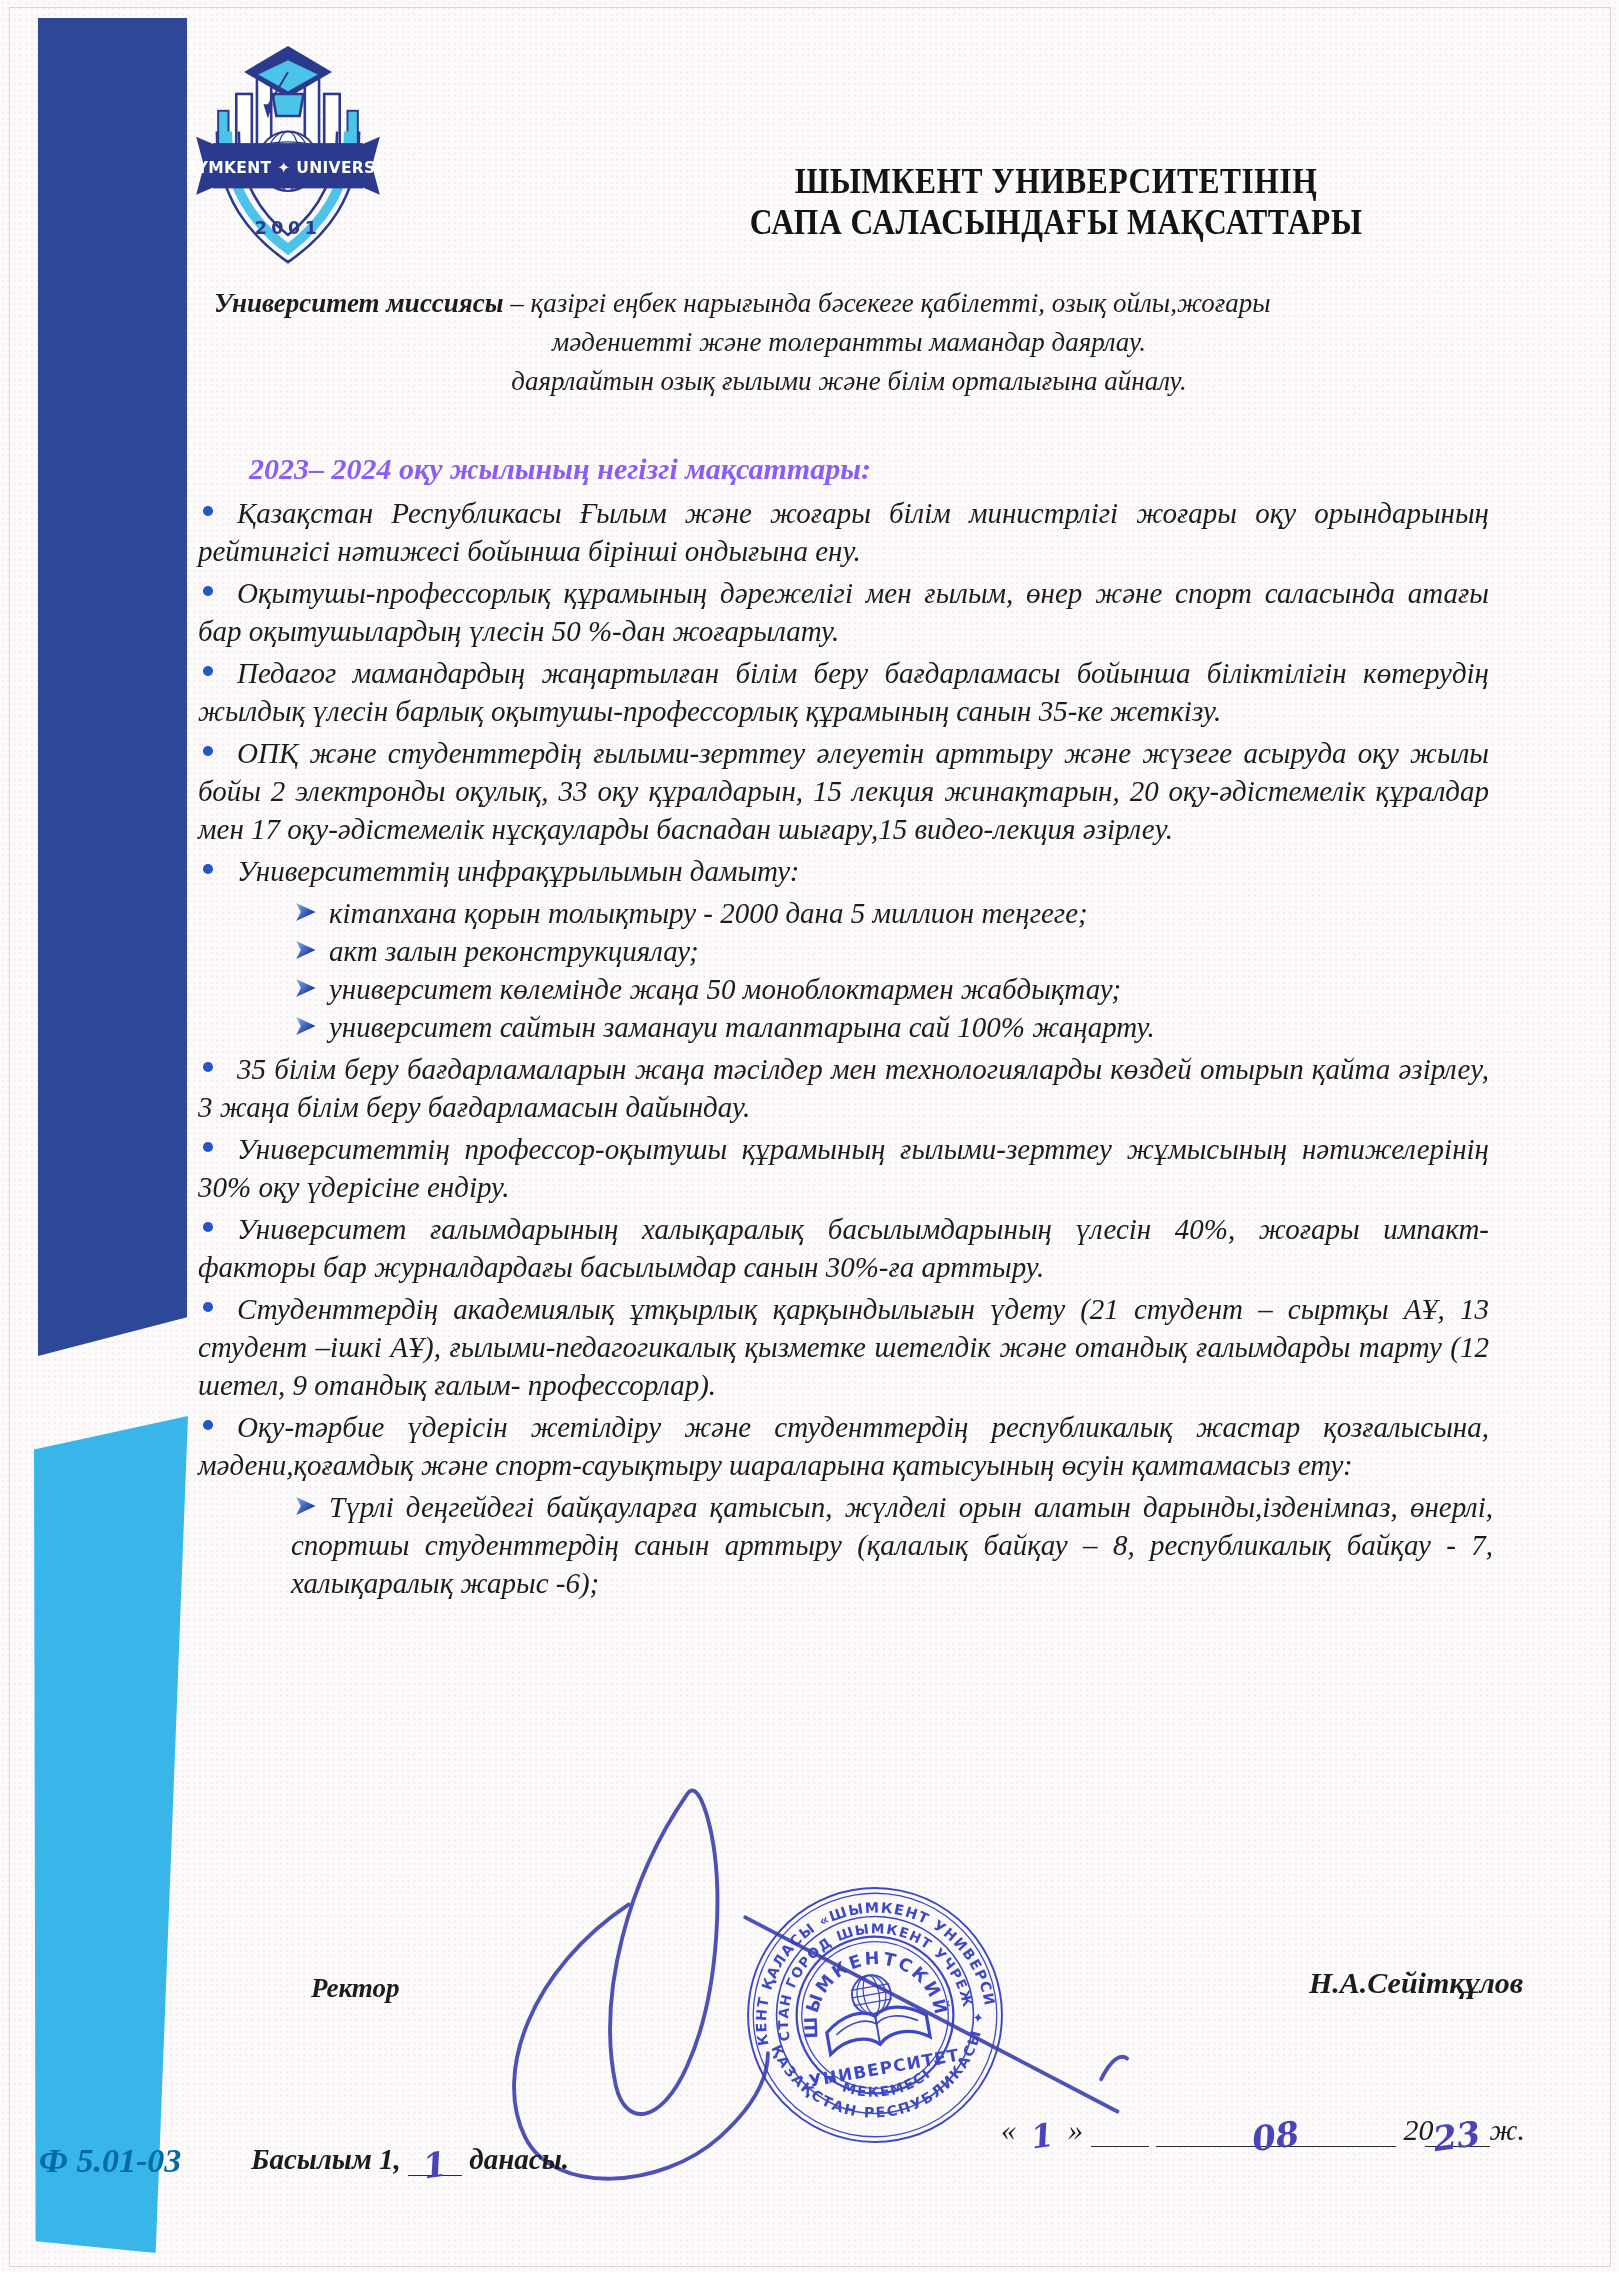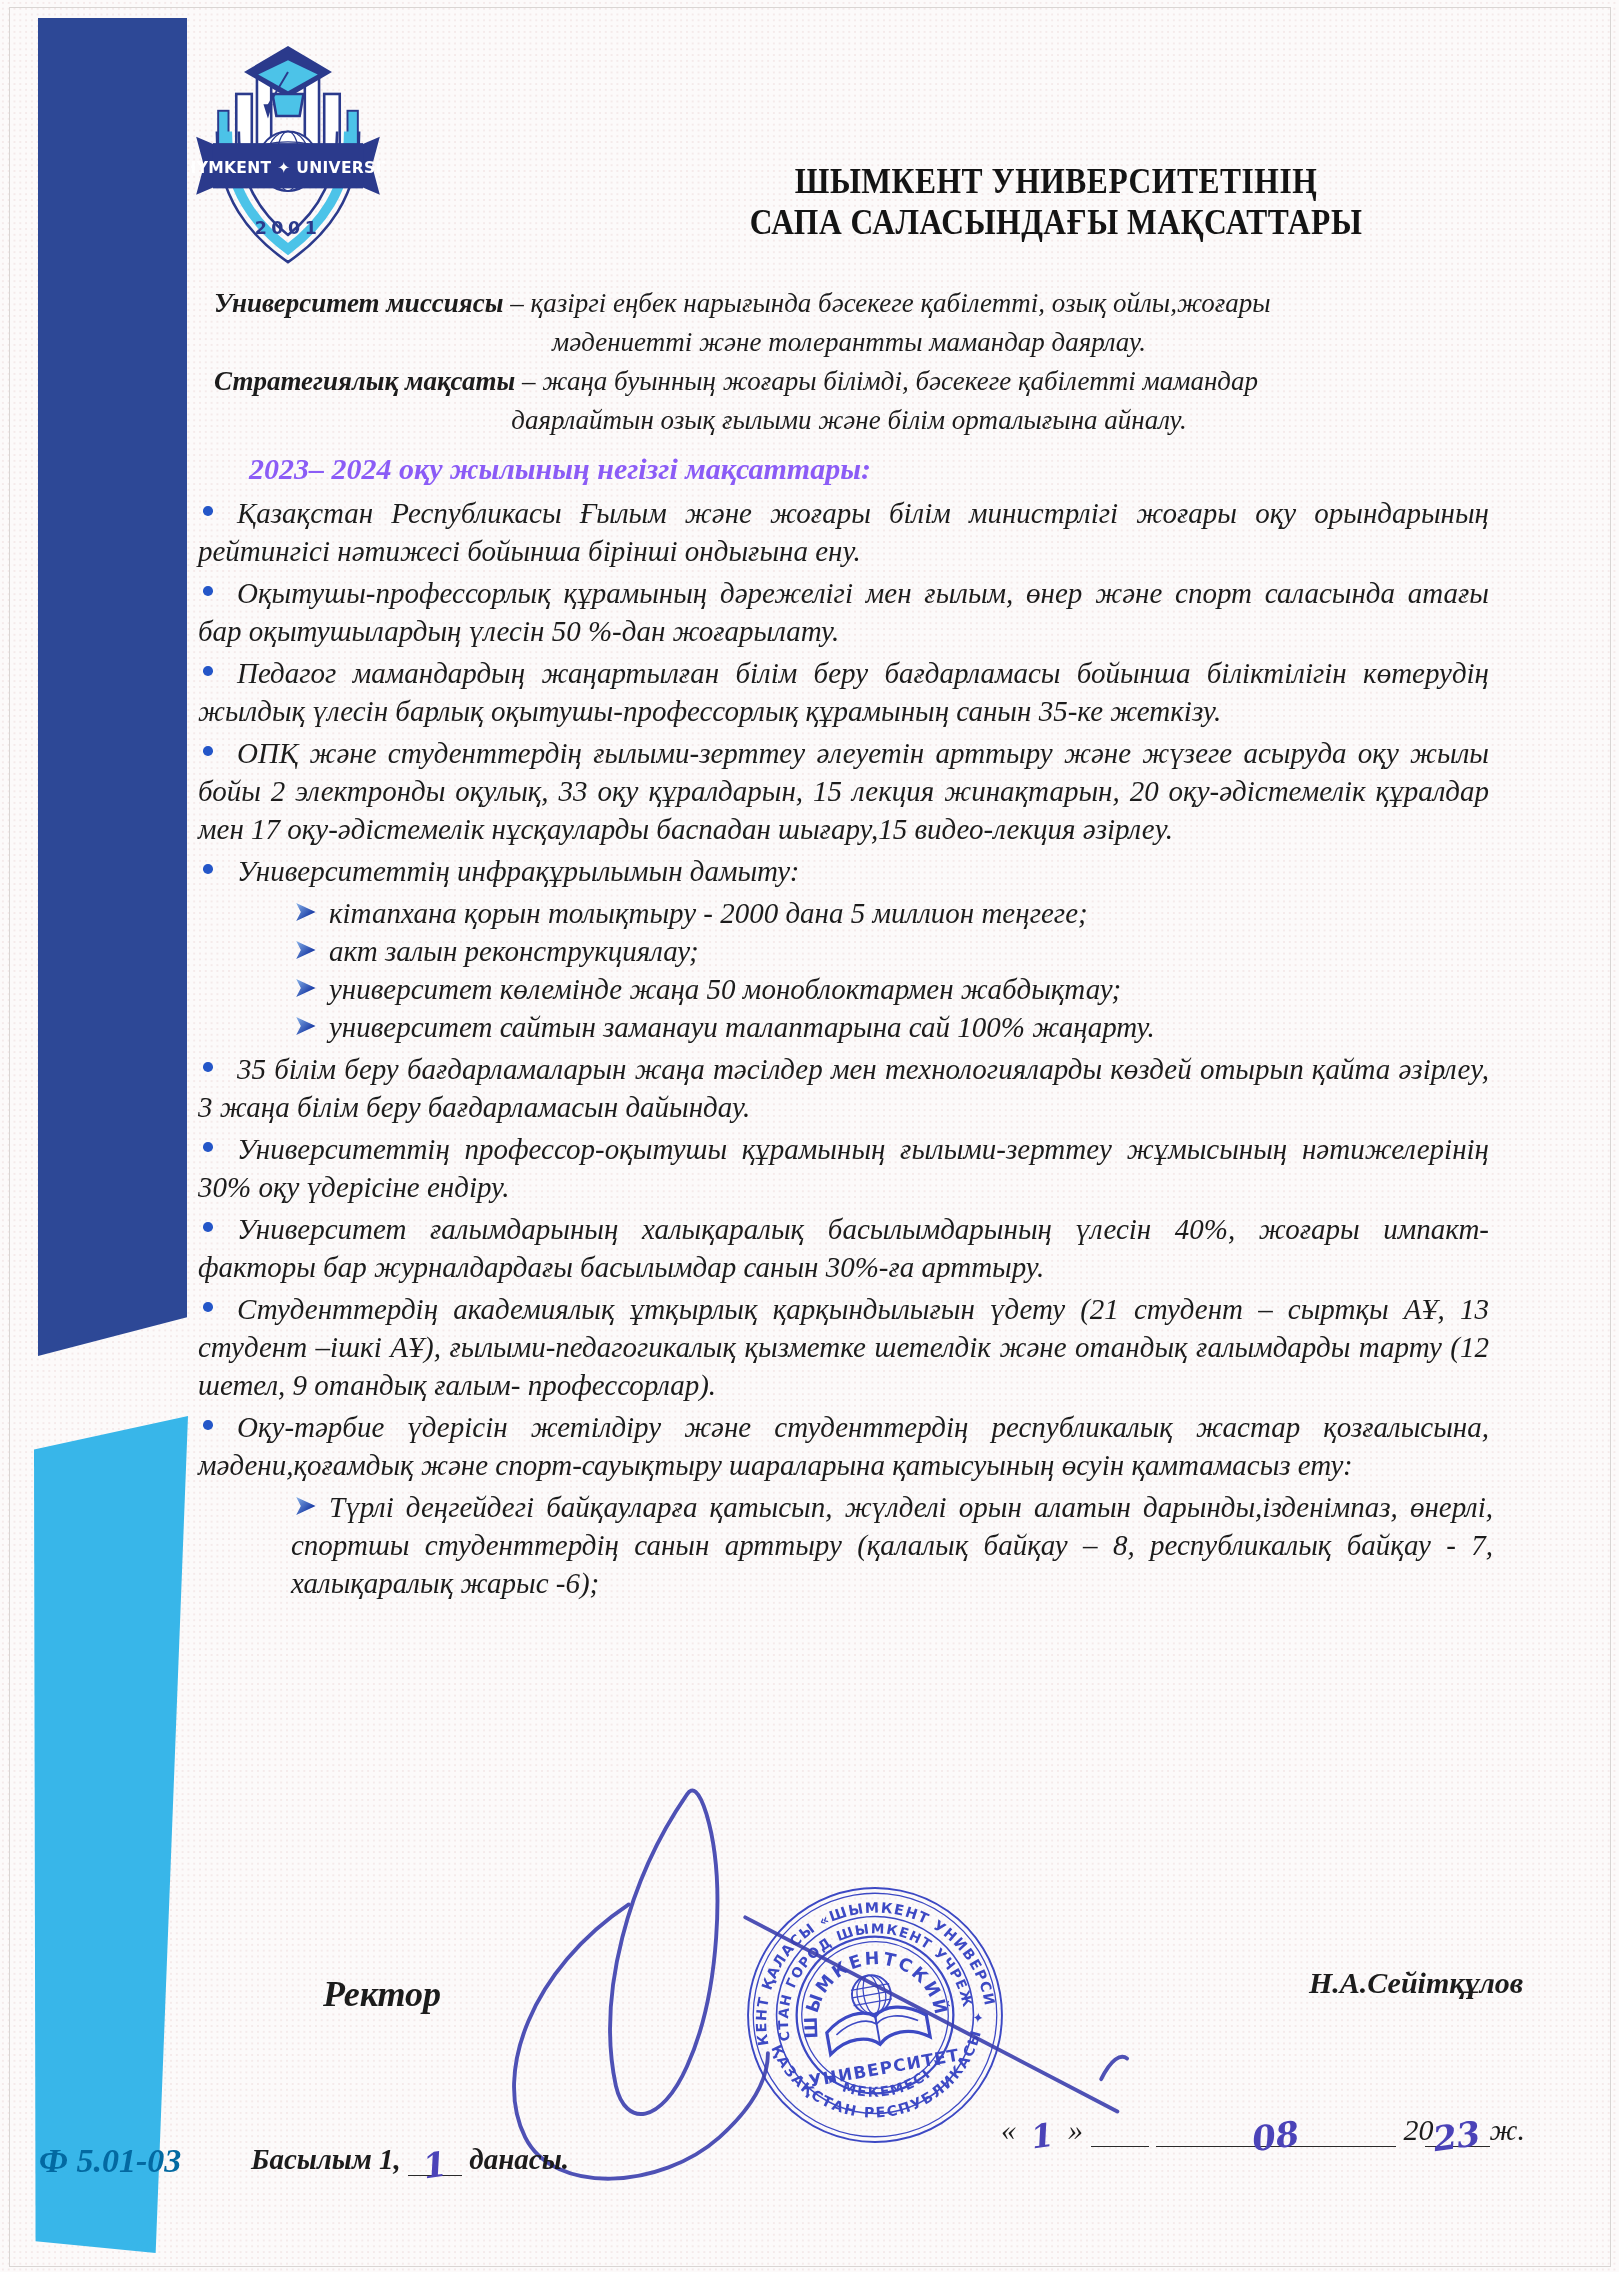--- a/index.html
+++ b/index.html
@@ -30,21 +30,21 @@
   .goals{position:absolute;left:194px;top:490px;width:1299px;font-style:italic;font-size:29px;line-height:38px;
          text-align:justify;}
   .goals p{margin:4px;position:relative;text-indent:39px;}
   .dot{position:absolute;left:5.2px;top:12.3px;width:9.7px;height:9.7px;border-radius:50%;background:#2456c8;text-indent:0;}
   .sublist{margin:0 0 0 97px;}
   .sublist p{margin:0;position:relative;text-indent:38px;}
   .arrow{position:absolute;left:5.2px;top:9px;width:19.4px;height:18px;text-indent:0;
          background:linear-gradient(135deg,#8ab4ea 0%,#1d3fa8 70%);
          clip-path:polygon(0 0,100% 50%,0 100%,24% 50%);}
   
-  .rector{position:absolute;left:311px;top:1973px;font-style:italic;font-weight:bold;font-size:36px;margin-left:12px;}
+  .rector{position:absolute;left:311px;top:1973px;font-style:italic;font-weight:bold;font-size:27px;}
   .rector-name{position:absolute;left:1309px;top:1966px;font-style:italic;font-weight:bold;font-size:30px;}
   .edition{position:absolute;left:251px;top:2143px;font-style:italic;font-weight:bold;font-size:29px;}
   .form-code{position:absolute;left:39px;top:2142px;font-style:italic;font-weight:bold;font-size:34px;color:#0369a1;}
   .dateline{position:absolute;left:1001px;top:2113px;font-style:italic;font-size:30px;white-space:nowrap;}
   .blank{display:inline-block;border-bottom:1.9px solid #2a2a2a;height:30px;vertical-align:bottom;text-align:center;}
   .ink{font-family:"DejaVu Serif",serif;font-style:italic;font-weight:bold;color:#4b43b8;}
   .ink-tilt{display:inline-block;transform:rotate(-8deg);}
   .stamp{position:absolute;left:739px;top:1879px;width:272px;height:272px;transform:rotate(-10deg);opacity:0.92;}
   .signature{position:absolute;left:415px;top:1775px;width:777px;height:453px;pointer-events:none;}
 </style>
@@ -94,21 +94,20 @@
   </div>
 
   <div class="title">
     <div>ШЫМКЕНТ УНИВЕРСИТЕТІНІҢ</div>
     <div>САПА САЛАСЫНДАҒЫ МАҚСАТТАРЫ</div>
   </div>
 
   <div class="mission">
     <div class="row"><b>Университет  миссиясы</b><span> – қазіргі еңбек нарығында бәсекеге қабілетті, озық ойлы,жоғары</span></div>
     <div class="ctr">мәдениетті және толерантты мамандар даярлау.</div>
-    <div class="row"><b>Стратегиялық мақсаты</b><span> – жаңа буынның жоғары білімді, бәсекеге қабілетті мамандар</span></div>
     <div class="ctr">даярлайтын озық ғылыми және білім орталығына айналу.</div>
   </div>
 
   <div class="goals-head">2023– 2024 оқу жылының негізгі мақсаттары:</div>
 
   <div class="goals">
     <p><span class="dot"></span><span>Қазақстан Республикасы Ғылым және жоғары білім  министрлігі жоғары оқу орындарының рейтингісі нәтижесі бойынша бірінші ондығына ену.</span></p>
     <p><span class="dot"></span><span>Оқытушы-профессорлық құрамының дәрежелігі мен ғылым, өнер және спорт саласында атағы бар оқытушылардың үлесін 50 %-дан жоғарылату.</span></p>
     <p><span class="dot"></span><span>Педагог мамандардың жаңартылған білім беру бағдарламасы бойынша біліктілігін көтерудің жылдық үлесін барлық оқытушы-профессорлық құрамының санын 35-ке жеткізу.</span></p>
     <p><span class="dot"></span><span>ОПҚ және студенттердің ғылыми-зерттеу әлеуетін арттыру және жүзеге асыруда оқу жылы бойы 2 электронды оқулық, 33 оқу құралдарын, 15 лекция жинақтарын, 20 оқу-әдістемелік құралдар мен  17 оқу-әдістемелік нұсқауларды баспадан шығару,15 видео-лекция әзірлеу.</span></p>

